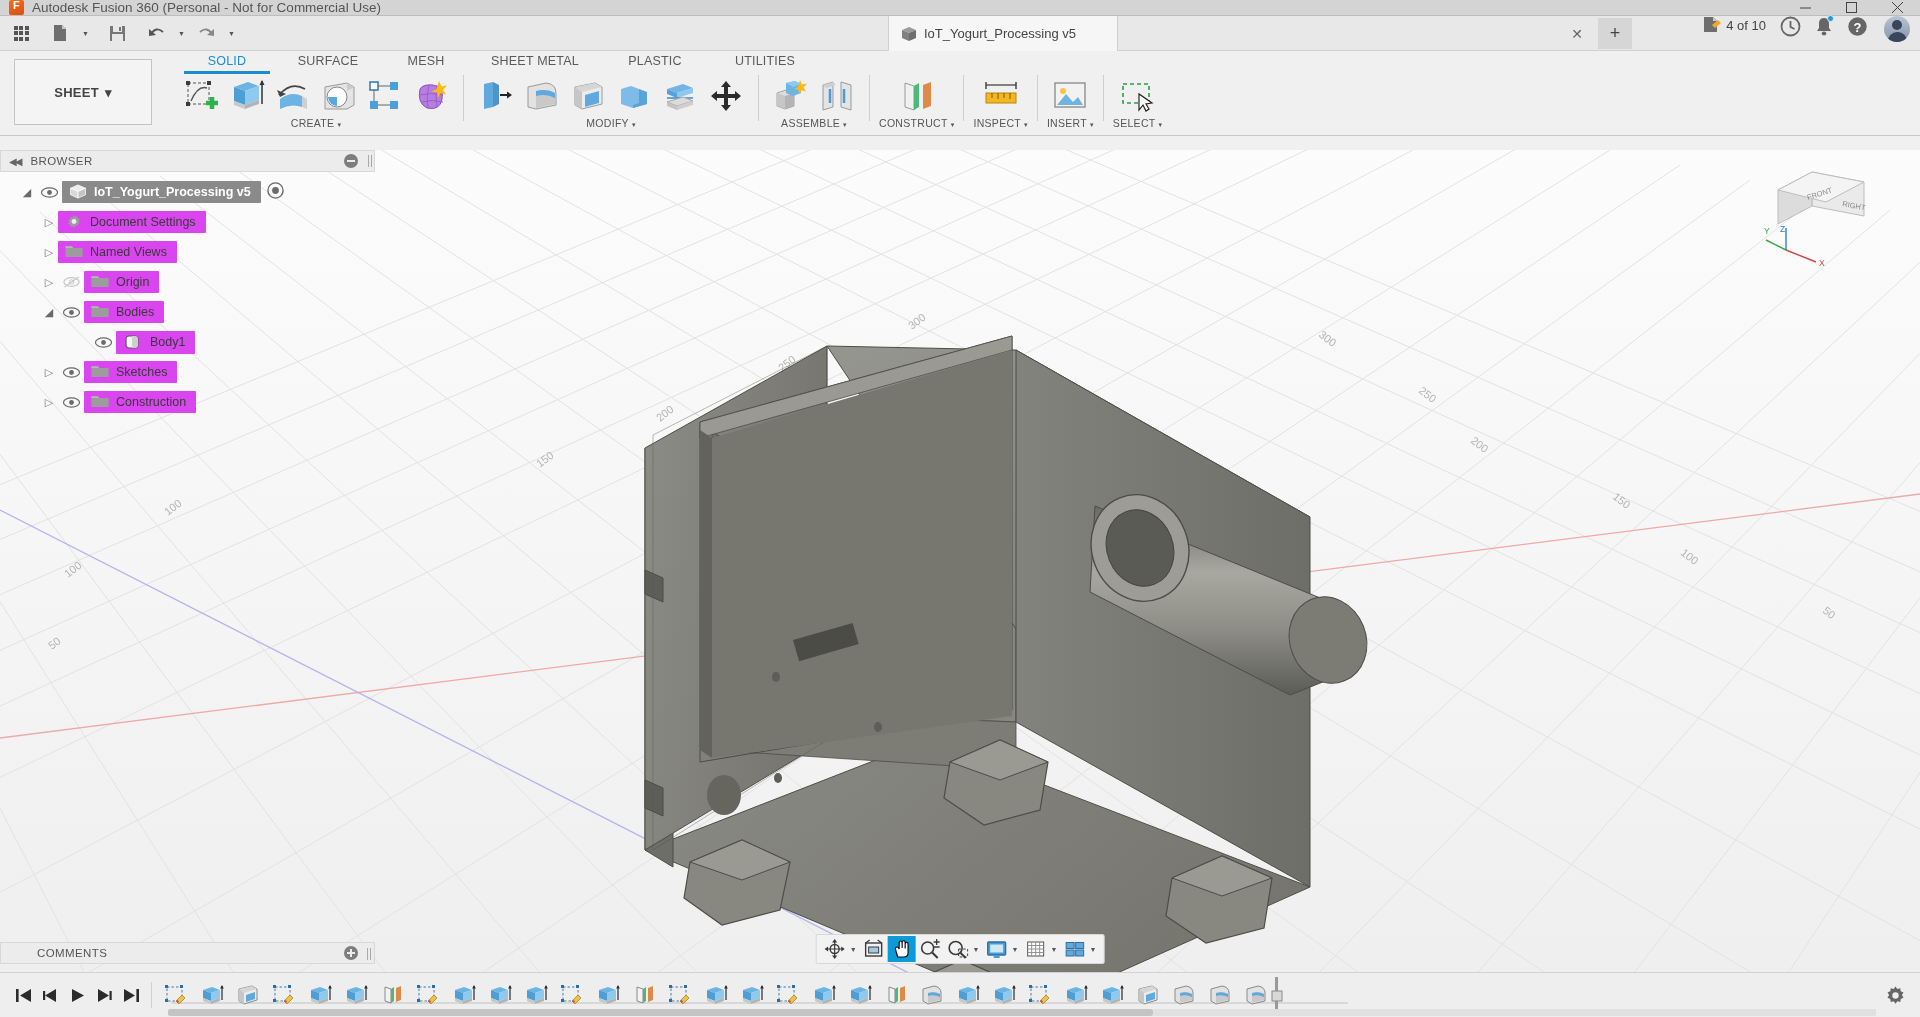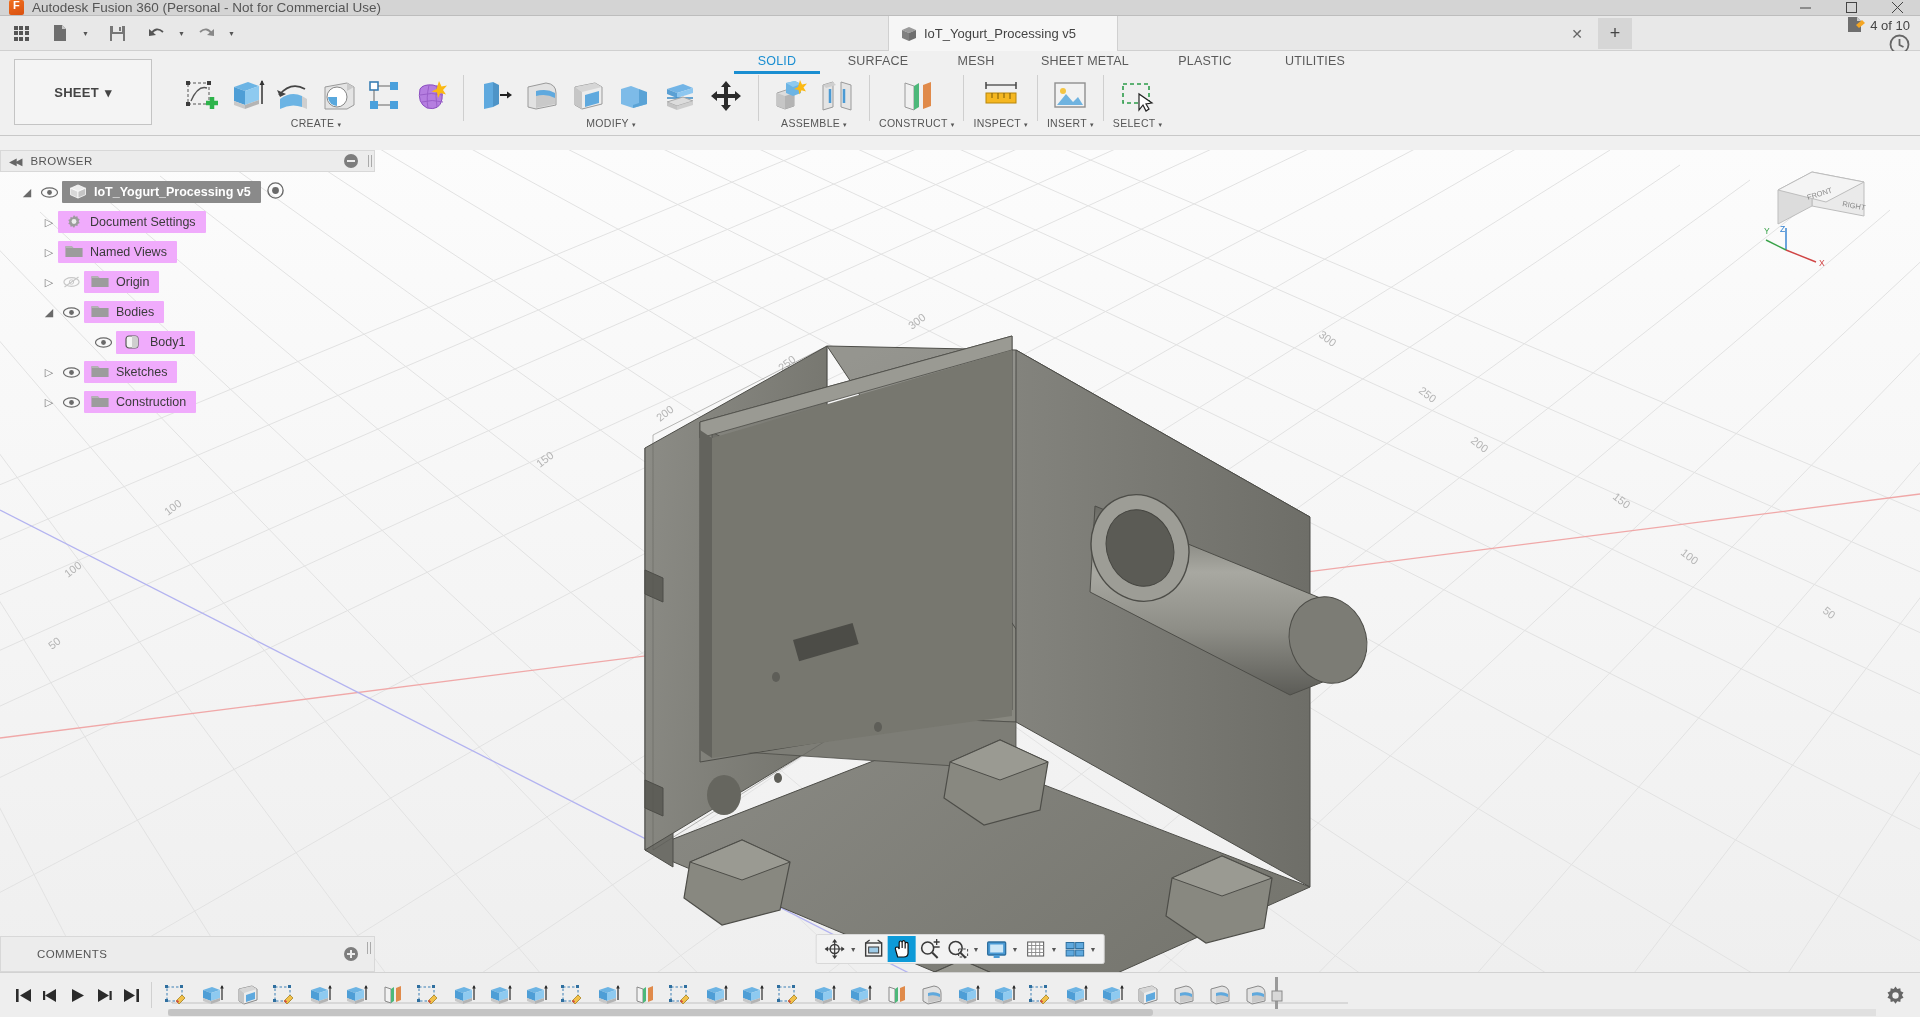--- a/index.html
+++ b/index.html
@@ -39,21 +39,21 @@
   .doc-tab .cube { width:16px; height:16px; margin-right:7px; }
   .doc-tab span { font-size:13px; color:#444; }
   .tab-close { position:absolute; left:1564px; top:0; height:35px; width:26px;
     display:flex; align-items:center; justify-content:center;
     font-size:14px; color:#666; cursor:pointer; }
   .tab-plus { position:absolute; left:1598px; top:2px; height:31px; width:34px;
     background:#d6d6d6; display:flex; align-items:center;
     justify-content:center; font-size:18px; color:#444; cursor:pointer; }
 
   .qab-right { position:absolute; right:10px; top:0; height:35px;
-    display:flex; align-items:flex-end;flex-direction:column; }
+    display:flex; align-items:flex-start; }
   .qab-right .item { display:flex; align-items:center; margin-left:14px;
     cursor:pointer; }
   .doccount { font-size:13px; color:#444; margin-left:4px; }
   .avatar { width:26px; height:26px; border-radius:50%;
     background:linear-gradient(#b8c4d4,#8494ab); position:relative;
     overflow:hidden; margin-left:16px; }
   .avatar::before { content:""; position:absolute; width:10px; height:10px;
     border-radius:50%; background:#39455c; left:8px; top:4px; }
   .avatar::after { content:""; position:absolute; width:19px; height:11px;
     border-radius:9px 9px 0 0; background:#39455c; left:3.5px; top:16px; }
@@ -63,21 +63,21 @@
   
   .ribbon { height:85px; background:#f0f0f0; display:flex;
     border-bottom:1px solid #c8c8c8; position:relative; }
   .design-box { width:138px; margin:8px 0 10px 14px; border:1px solid #c4c4c4;
     background:#f4f4f4; display:flex; align-items:center;
     justify-content:center; cursor:pointer; }
   .design-box span { font-size:13px; color:#444; font-weight:bold;
     letter-spacing:.3px; }
   .tabs-and-tools { flex:1; position:relative; }
   .tabrow { height:22px; display:flex; align-items:flex-start;
-    padding-left:28px;justify-content:center; }
+    padding-left:28px; }
   .rib-tab { font-size:12.5px; color:#5a5a5a; padding:3px 0; margin-right:0;
     text-align:center; cursor:pointer; position:relative;
     letter-spacing:.2px; }
   .rib-tab.active { color:#1a8ed1; }
   .rib-tab.active::after { content:""; position:absolute; left:4px; right:4px;
     bottom:-3px; height:3px; background:#1a8ed1; }
 
   .toolrow { position:absolute; top:24px; left:0; right:0; height:60px;
     display:flex; align-items:flex-start; padding-left:22px; }
   .tgroup { display:flex; flex-direction:column; align-items:center;
@@ -107,31 +107,31 @@
     border-radius:50%; background:#7d7d7d; position:relative; cursor:pointer;}
   .bh-dot::after { content:""; position:absolute; left:3px; top:6px;
     width:8px; height:2px; background:#ececec; }
   .bh-grip { position:absolute; right:0; top:0; width:10px; height:22px;
     cursor:col-resize; }
   .bh-grip::before { content:""; position:absolute; left:3px; top:5px;
     width:1px; height:12px; background:#aaa; box-shadow:3px 0 0 #aaa; }
 
   .tree { padding-top:5px; font-size:12.5px; color:#3a3a3a; }
   .trow { height:30px; display:flex; align-items:center; cursor:pointer; }
-  .trow .lbl { background:#f0abfc; padding:3px 10px 4px 6px;
+  .trow .lbl { background:#d946ef; padding:3px 10px 4px 6px;
     border-radius:1px; white-space:nowrap; }
   .trow.sel .lbl { background:#8a8a8a; color:#fff; font-weight:bold; }
   .arrow { width:18px; text-align:center; color:#777; font-size:11px;
     flex:0 0 18px; }
   .arrow.open { color:#6a6a6a; }
   .eye { width:26px; display:flex; justify-content:center; flex:0 0 26px; }
   .ficon { width:20px; height:15px; margin-right:2px; flex:0 0 20px; }
 
   
-  .comments { position:absolute; left:0; bottom:0; width:375px; height:36px;
+  .comments { position:absolute; left:0; bottom:8px; width:375px; height:22px;
     background:#ececec; border:1px solid #d8d8d8; display:flex;
     align-items:center; padding-left:36px; }
   .comments .ttl { font-size:11.5px; color:#555; letter-spacing:.4px; }
   .cm-plus { margin-left:auto; margin-right:16px; width:14px; height:14px;
     border-radius:50%; background:#7d7d7d; position:relative; cursor:pointer;}
   .cm-plus::after { content:""; position:absolute; left:3px; top:6px;
     width:8px; height:2px; background:#ececec; }
   .cm-plus::before { content:""; position:absolute; left:6px; top:3px;
     width:2px; height:8px; background:#ececec; }
 

